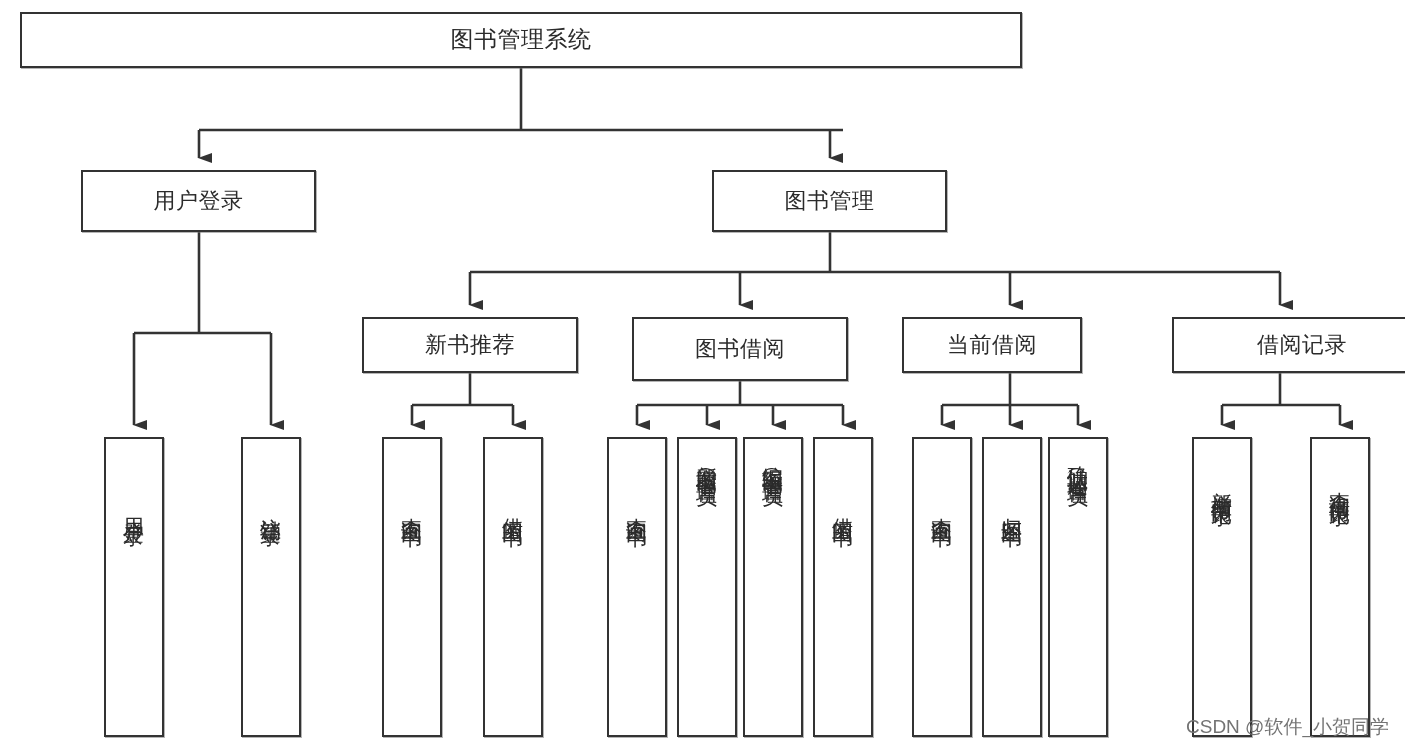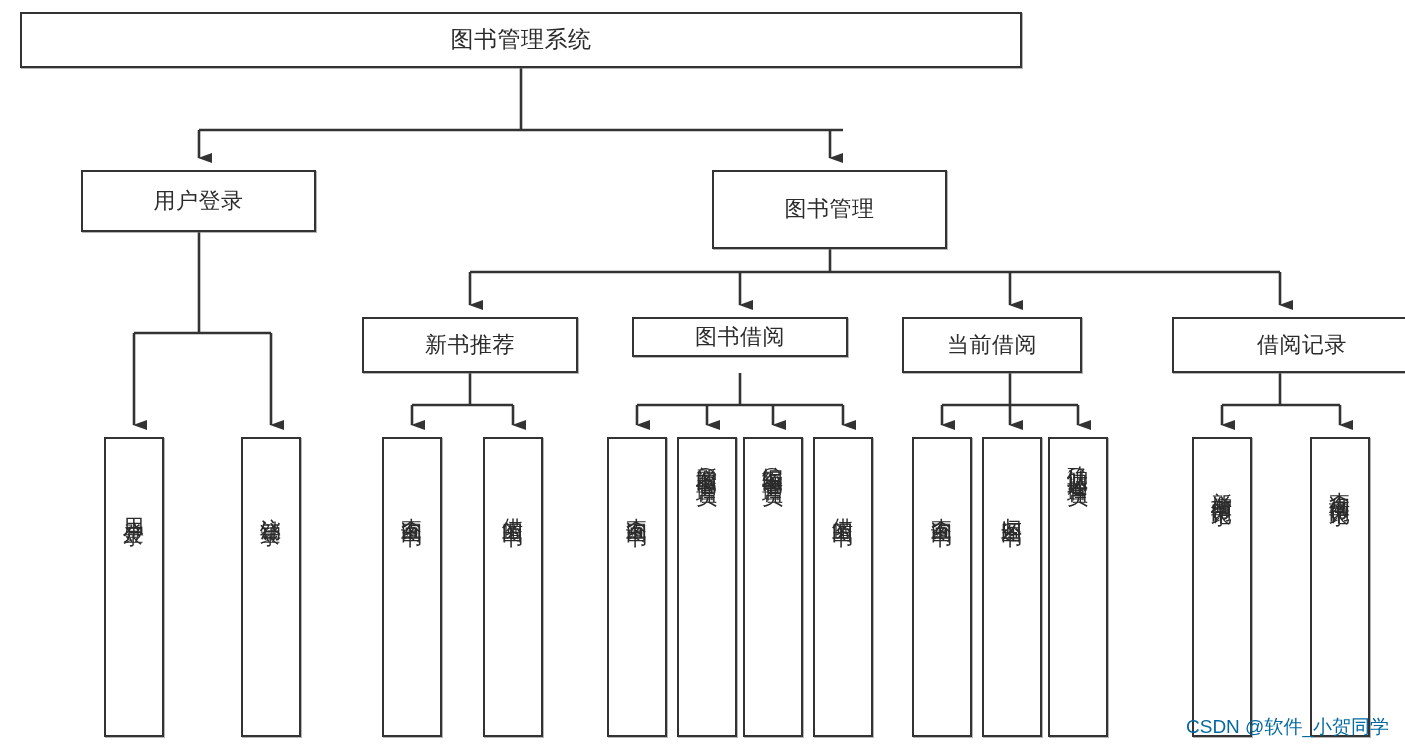--- a/index.html
+++ b/index.html
@@ -69,21 +69,21 @@
     letter-spacing: 3px;
     line-height: 1;
   }
   
   #watermark {
     position: absolute;
     z-index: 3;
     left: 1186px;
     top: 714px;
     font-size: 19px;
-    color: #0369a1;
+    color: #737373;
     white-space: nowrap;
     font-family: "Liberation Sans", "DejaVu Sans", sans-serif;
   }
 </style>
 </head>
 <body>
 
 <div id="canvas">
 
   <svg id="wires" viewBox="0 0 1405 747" width="1405" height="747" xmlns="http://www.w3.org/2000/svg">
@@ -138,29 +138,29 @@
   </svg>
 
   <div class="node root" style="left:20px; top:12px; width:1002px; height:56px;">
     <span class="label">图书管理系统</span>
   </div>
 
   <div class="node mid" style="left:81px; top:170px; width:235px; height:62px;">
     <span class="label">用户登录</span>
   </div>
 
-  <div class="node mid" style="left:712px; top:170px; width:235px; height:79px;">
+  <div class="node mid" style="left:712px; top:170px; width:235px; height:62px;">
     <span class="label">图书管理</span>
   </div>
 
   <div class="node mid" style="left:362px; top:317px; width:216px; height:56px;">
     <span class="label">新书推荐</span>
   </div>
 
-  <div class="node mid" style="left:632px; top:317px; width:216px; height:40px;">
+  <div class="node mid" style="left:632px; top:317px; width:216px; height:64px;">
     <span class="label">图书借阅</span>
   </div>
 
   <div class="node mid" style="left:902px; top:317px; width:180px; height:56px;">
     <span class="label">当前借阅</span>
   </div>
 
   <div class="node mid" style="left:1172px; top:317px; width:260px; height:56px;">
     <span class="label">借阅记录</span>
   </div>

